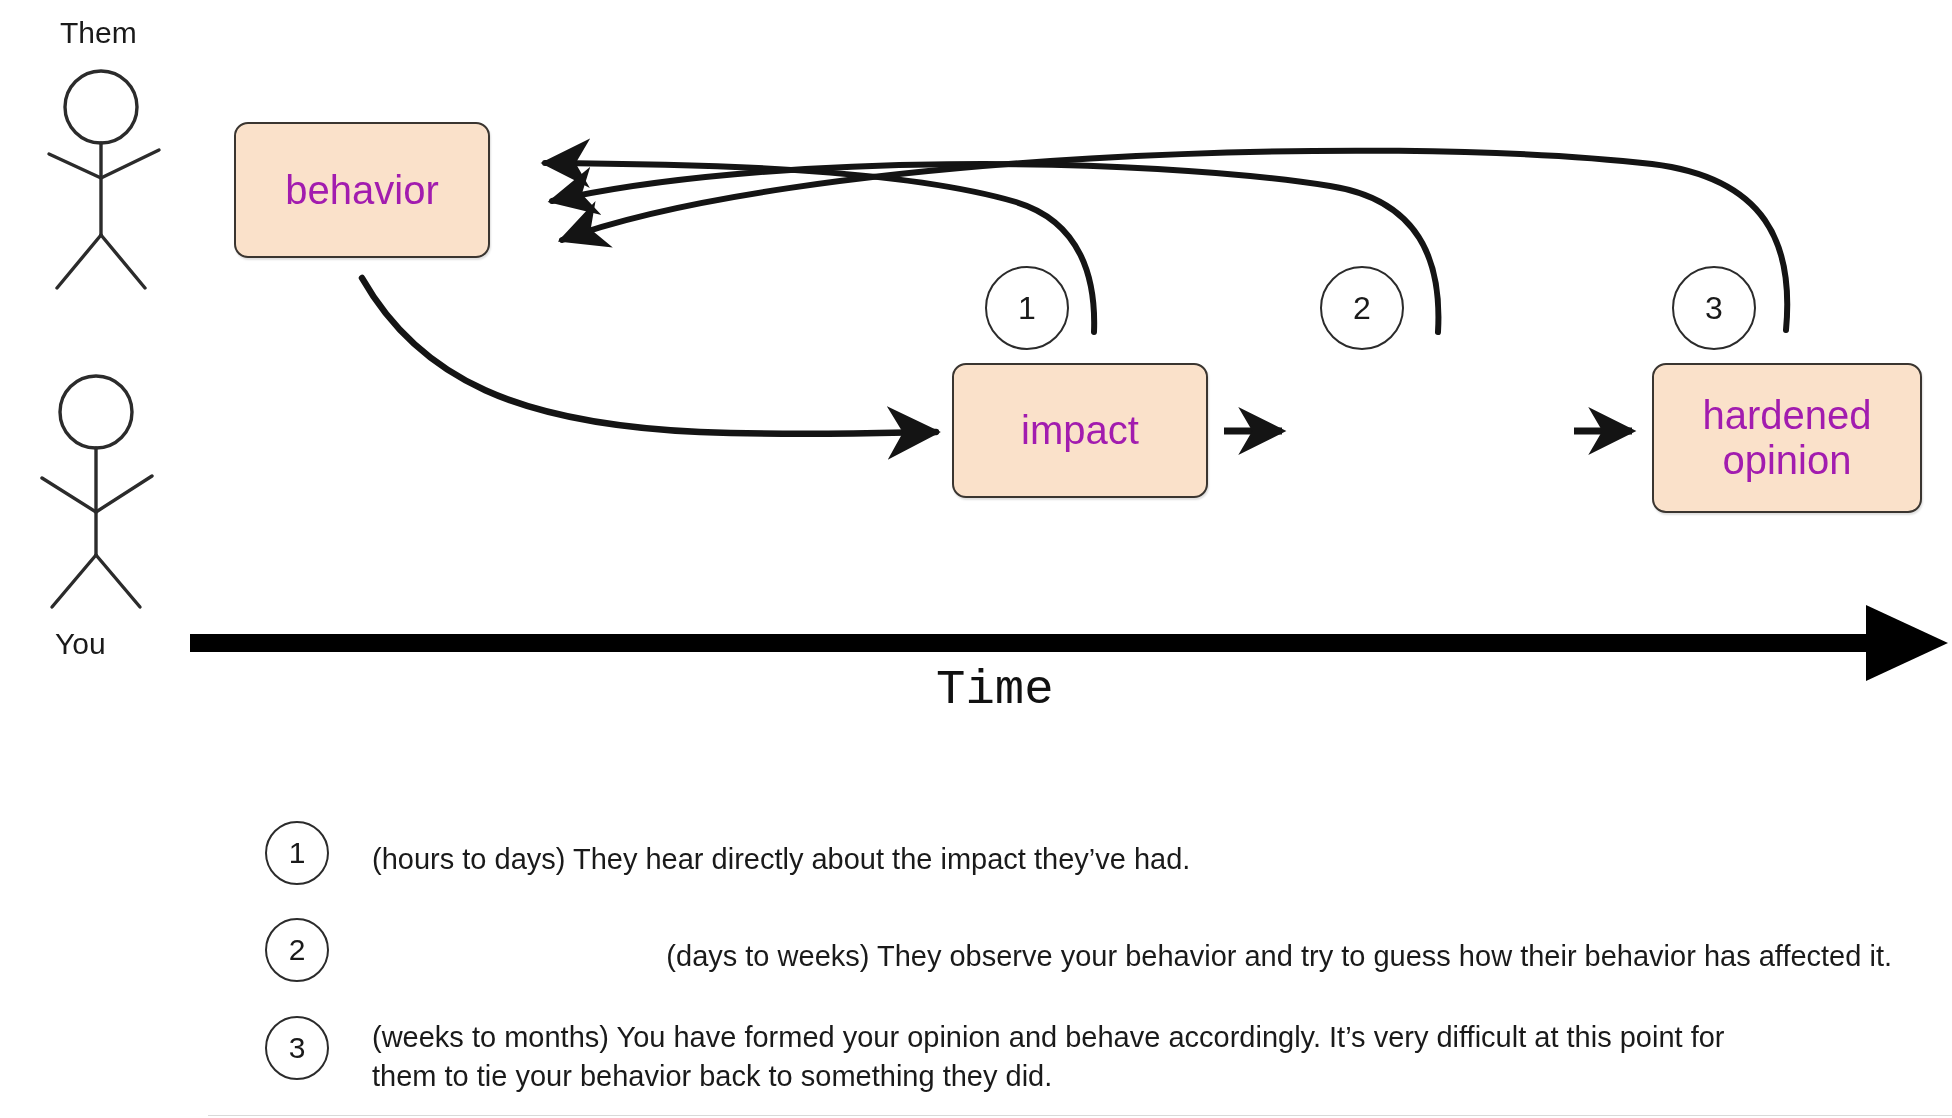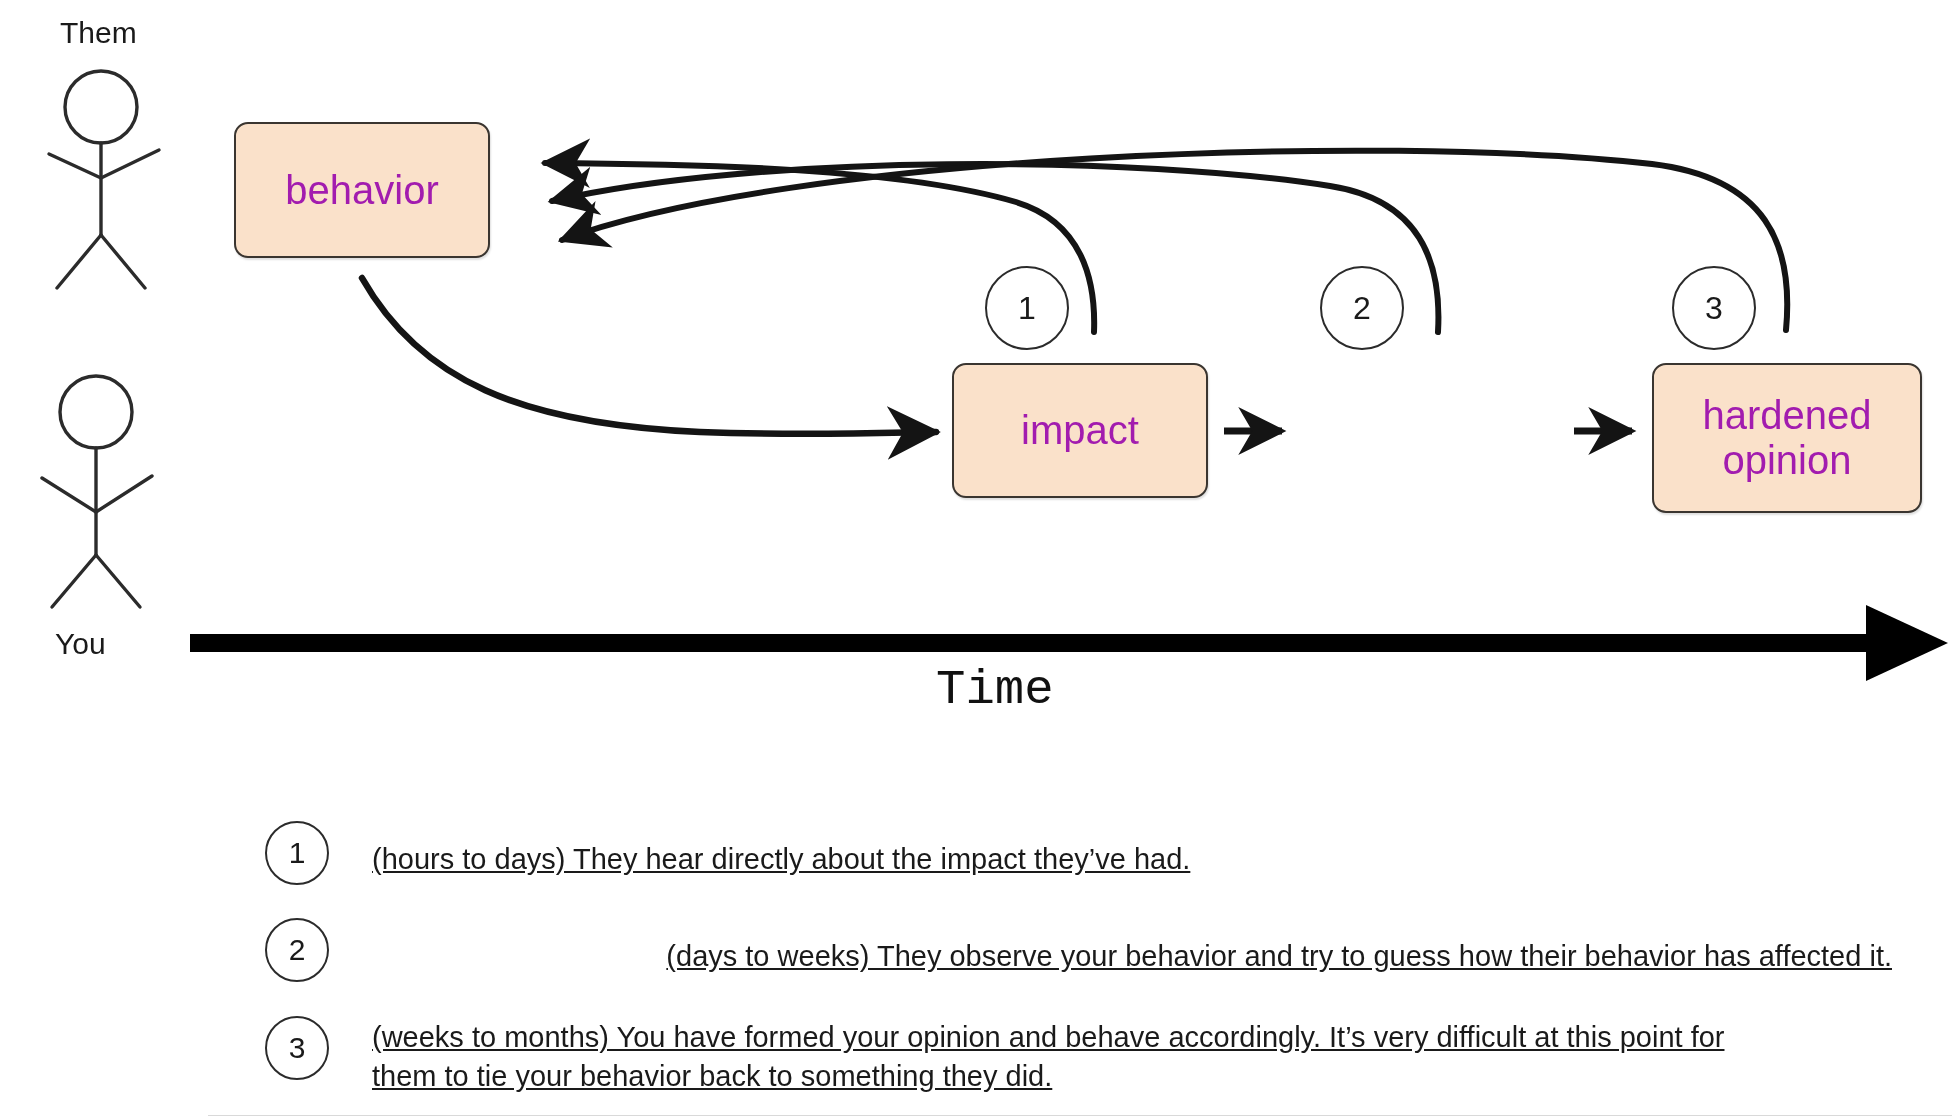--- a/index.html
+++ b/index.html
@@ -77,21 +77,20 @@
     justify-content: center;
     font-size: 30px;
     color: #1a1a1a;
   }
   .legend-text {
     position: absolute;
     font-size: 29px;
     color: #1a1a1a;
     line-height: 1.33;
     width: 1520px;
-    text-decoration: underline;
   }
   .time-label {
     position: absolute;
     font-size: 49px;
     color: #111111;
   }
   .bottom-rule {
     position: absolute;
     left: 208px;
     top: 1115px;

